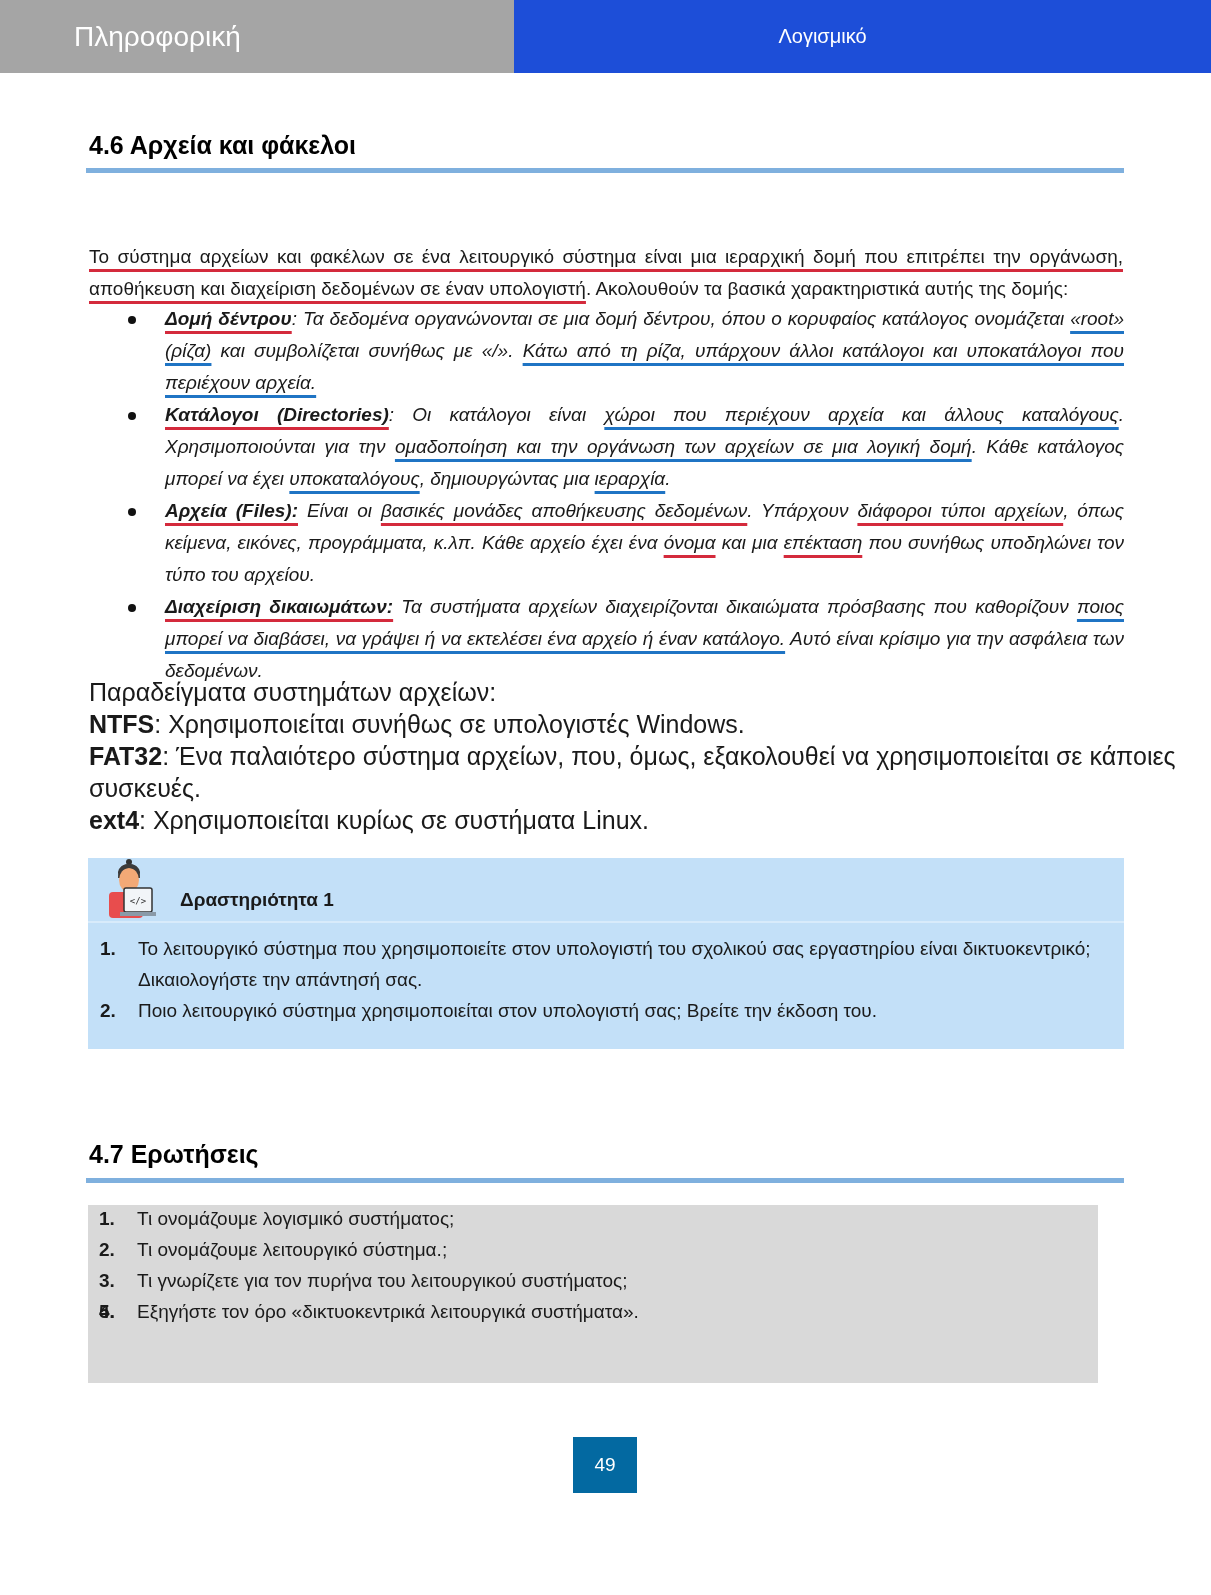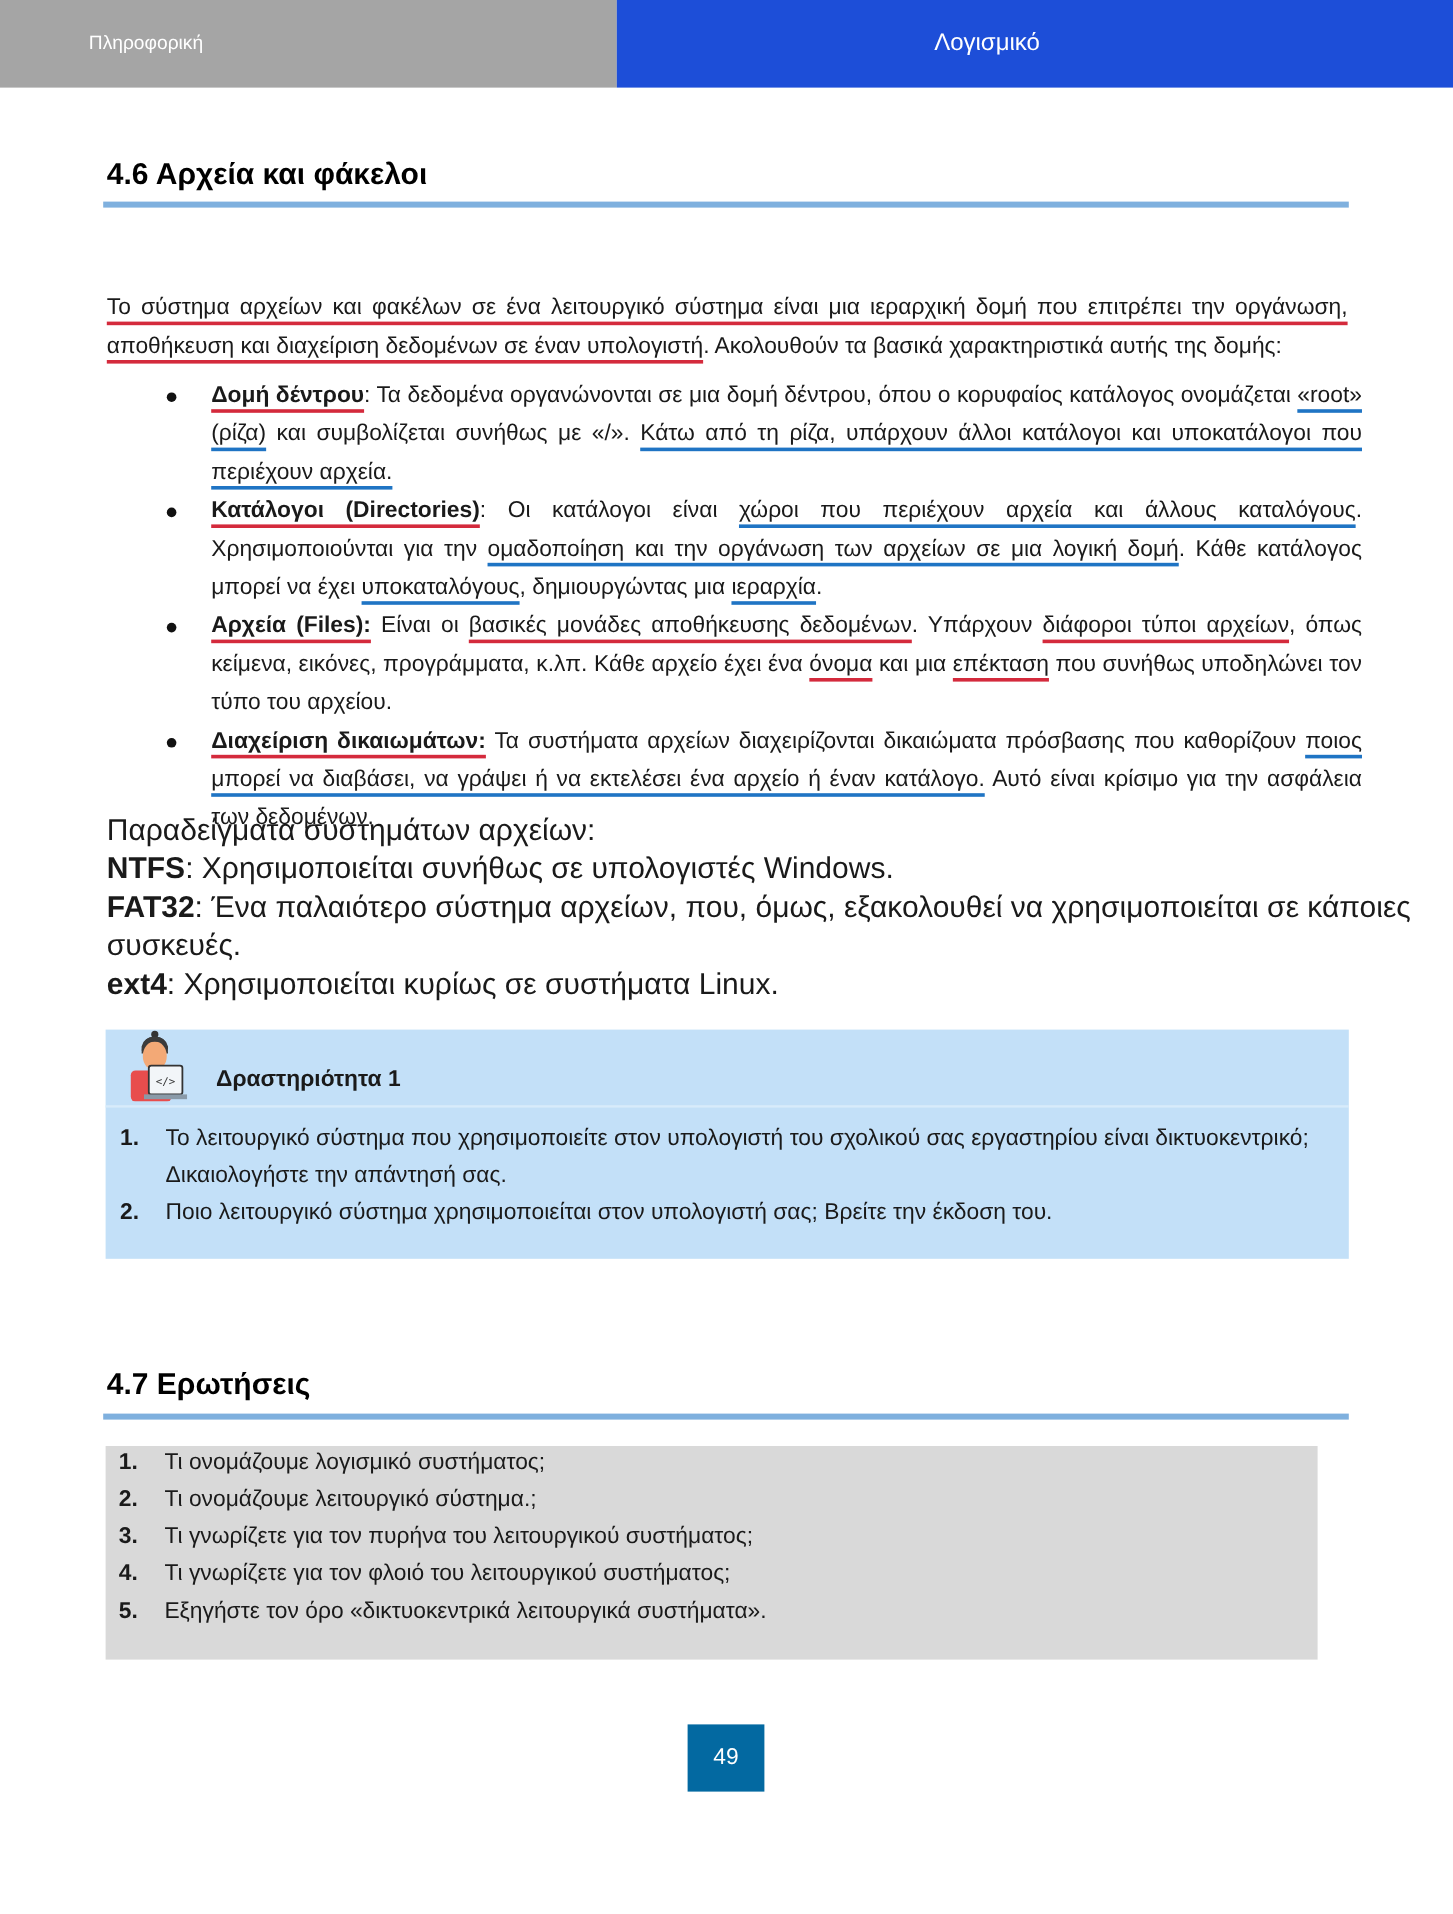--- a/index.html
+++ b/index.html
@@ -1,31 +1,31 @@
 <!DOCTYPE html>
 <html><head>
 <meta charset="utf-8">
 <style>
   html, body { margin: 0; padding: 0; background: #ffffff; }
   body { width: 1211px; height: 1595px; position: relative; overflow: hidden;
          font-family: "Liberation Sans", sans-serif; color: #1a1a1a; }
   .header { position: absolute; left: 0; top: 0; width: 1211px; height: 73px; display: flex; }
   .header-left { width: 514px; height: 73px; background: #a5a5a5; color: #fff;
-                 font-size: 16px; line-height: 73px; padding-left: 74px; box-sizing: border-box; }
+                 font-size: 28px; line-height: 73px; padding-left: 74px; box-sizing: border-box; }
   .header-right { flex: 1; height: 73px; background: #1d4ed8; color: #fff; font-size: 20px;
                   line-height: 73px; text-align: center; padding-right: 80px; box-sizing: border-box; }
   .section-title { position: absolute; left: 89px; font-weight: bold; font-size: 25px; color: #000000; }
   .rule { position: absolute; left: 86px; width: 1038px; height: 5px; background: #7fb0de; }
   .para { position: absolute; left: 89px; width: 1034px; font-size: 19px; line-height: 32px;
           text-align: justify; margin-top: 47px; }
   .m-red { text-decoration: underline; text-decoration-color: #d42a3c; text-decoration-thickness: 3px;
            text-underline-offset: 6px; }
   .m-blue { text-decoration: underline; text-decoration-color: #1f74c4; text-decoration-thickness: 3px;
             text-underline-offset: 6px; }
-  .bullets { position: absolute; left: 124px; width: 999px; margin: 12px; padding: 0; list-style: none; }
+  .bullets { position: absolute; left: 124px; width: 999px; margin: 1px; padding: 0; list-style: none; font-style: italic; }
   .bullets li { position: relative; padding-left: 40px; font-size: 19px; line-height: 32px;
                 text-align: justify; }
   .bullet-dot { position: absolute; left: 3px; top: 13px; width: 8px; height: 8px; border-radius: 50%;
                 background: #111; }
   .b { font-weight: bold; }
   .examples { position: absolute; left: 89px; top: 676px; font-size: 25px; line-height: 32px; }
   .activity { position: absolute; left: 88px; top: 858px; width: 1036px; height: 191px; background: #c3e0f8; }
   .activity-head { position: absolute; left: 0; top: 0; width: 1036px; height: 63px;
                    border-bottom: 2px solid #d8ebfb; }
   .activity-icon { position: absolute; left: 16px; top: 0; width: 52px; height: 60px; }
@@ -94,18 +94,18 @@
 </div>
 
 <div class="section-title" style="top:1140px;">4.7 Ερωτήσεις</div>
 <div class="rule" style="top:1178px;"></div>
 
 <div class="questions">
   <ol class="olist" style="left:11px; top:-2px; width:980px;" id="questions">
       <li><span class="num">1.</span><span>Τι ονομάζουμε λογισμικό συστήματος;</span></li>
       <li><span class="num">2.</span><span>Τι ονομάζουμε λειτουργικό σύστημα.;</span></li>
       <li><span class="num">3.</span><span>Τι γνωρίζετε για τον πυρήνα του λειτουργικού συστήματος;</span></li>
-      <li><span class="num">4.</span><span>Τι γνωρίζετε για τον φλοιό του λειτουργικού συστήματος;</span></li>
+      <li><span class="num">4.</span></li>
       <li><span class="num">5.</span><span>Εξηγήστε τον όρο «δικτυοκεντρικά λειτουργικά συστήματα».</span></li>
     </ol>
 </div>
 
 <div class="page-num">49</div>
 
 </body></html>

